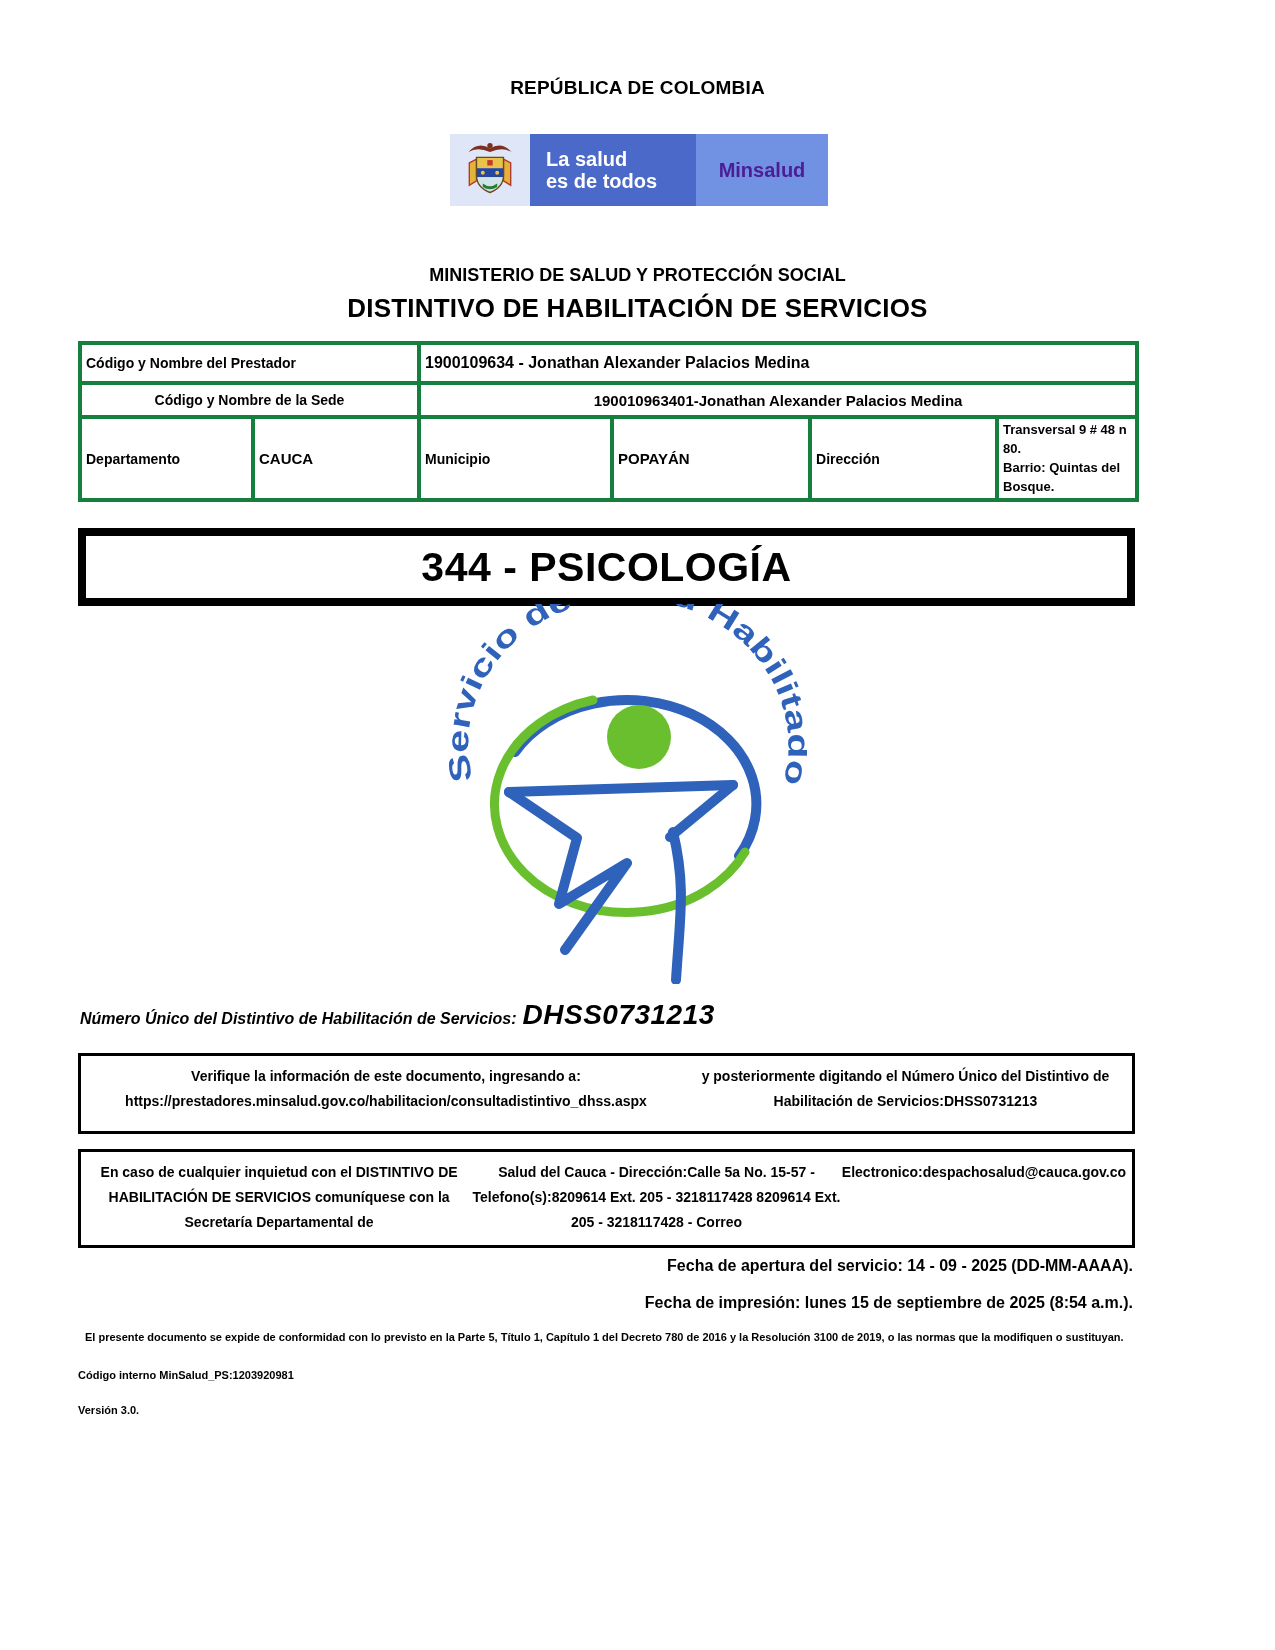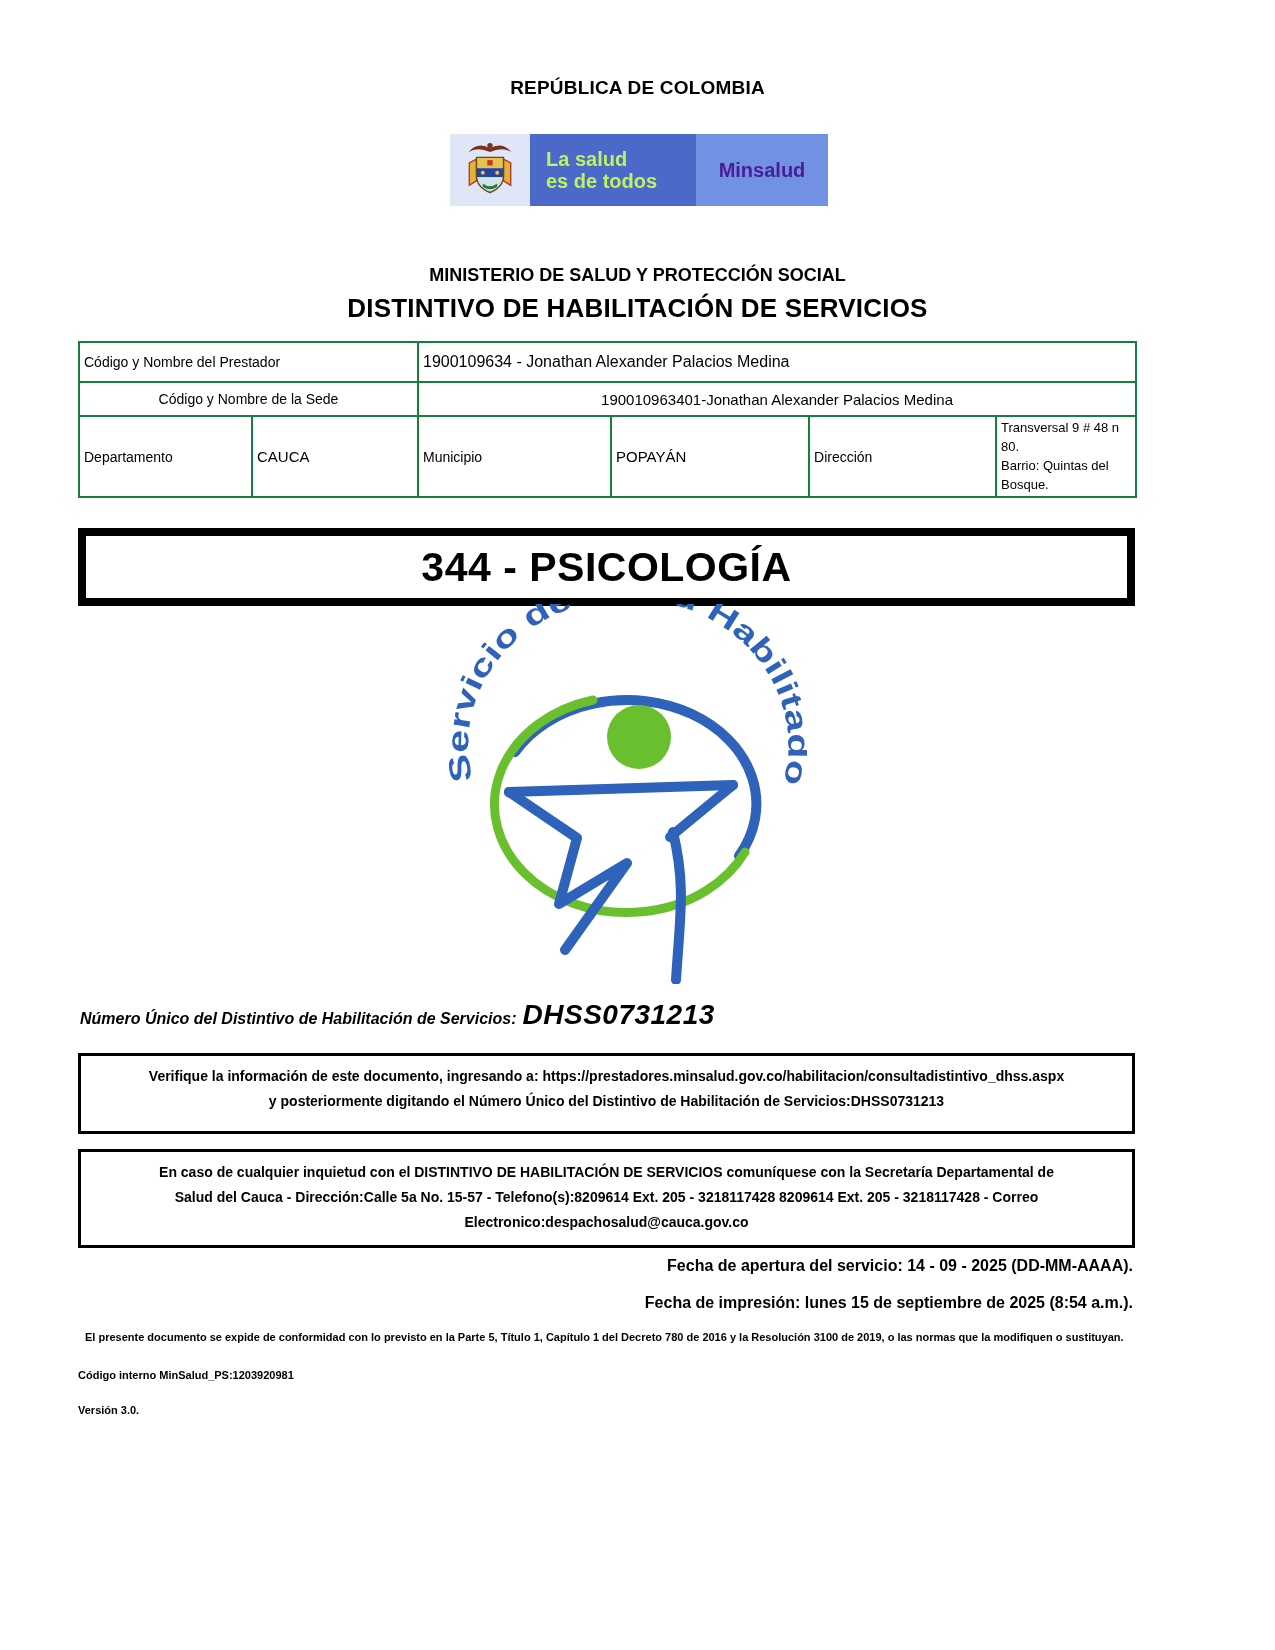--- a/index.html
+++ b/index.html
@@ -9,50 +9,50 @@
     background:#ffffff; font-family:"Liberation Sans", sans-serif; color:#000;
     overflow:hidden;
   }
   .center-text { text-align:center; }
 
   .republica { position:absolute; top:76px; left:0; width:100%; font-size:19px; font-weight:bold; letter-spacing:.2px; }
 
   
   .banner { position:absolute; left:450px; top:133px; width:378px; height:72px; display:flex; }
   .banner .arms { width:80px; height:100%; background:#dfe6f8; display:flex; align-items:center; justify-content:center; }
-  .banner .slogan { width:166px; height:100%; background:#4b69c8; color:#bef264; display:flex; flex-direction:column; justify-content:center; padding-left:16px; font-weight:bold; font-size:20px; line-height:1.12; }
+  .banner .slogan { width:166px; height:100%; background:#4b69c8; color:#ffffff; display:flex; flex-direction:column; justify-content:center; padding-left:16px; font-weight:bold; font-size:20px; line-height:1.12; }
   .banner .brand { flex:1; height:100%; background:#7191e3; color:#4c1d95; display:flex; align-items:center; justify-content:center; font-weight:bold; font-size:20px; }
 
   .ministerio { position:absolute; top:264px; left:0; width:100%; font-size:18px; font-weight:bold; }
   .doc-title  { position:absolute; top:292px; left:0; width:100%; font-size:26px; font-weight:bold; letter-spacing:.2px; }
 
   
   table.info { position:absolute; left:78px; top:340px; width:1057px; border-collapse:collapse; table-layout:fixed; }
-  table.info td { border:2px solid #15803d; font-weight:normal; padding:2px 4px; vertical-align:middle; overflow:hidden; }
+  table.info td { border:4px solid #15803d; font-weight:bold; padding:2px 4px; vertical-align:middle; overflow:hidden; }
   td.lab { font-size:14px; }
   td.val { font-size:16px; }
   td.val-sm { font-size:15px; }
   td.addr { font-size:13px; line-height:1.45; }
   tr.r1 { height:40px; } tr.r2 { height:34px;text-align:center; } tr.r3 { height:50px; } tr.r4 { height:34px; }
 
   
   .service-box { position:absolute; left:78px; top:527px; width:1057px; height:78px;
     border:8px solid #000; display:flex; align-items:center; justify-content:center; }
   .service-box span { font-size:41px; font-weight:bold; letter-spacing:.5px; }
 
   
   .hab-logo { position:absolute; left:443px; top:603px; width:364px; height:380px; }
 
   
   .numero { position:absolute; left:80px; top:998px; width:1100px; display:flex; align-items:baseline; }
   .numero .lbl { font-size:16px; font-weight:bold; font-style:italic; }
   .numero .val { font-size:28px; font-weight:bold; font-style:italic; margin-left:6px; letter-spacing:.5px; }
 
   .outline-box { position:absolute; left:78px; width:1057px; border:3px solid #000;
-    display:flex; flex-direction:column; justify-content:flex-start; font-weight:bold; font-size:14px;
+    display:flex; flex-direction:row; justify-content:flex-start; font-weight:bold; font-size:14px;
     text-align:center; line-height:1.8; padding:8px 6px; }
   .verify-box { top:1052px; height:81px; }
   .contact-box { top:1148px; height:99px; }
 
   .fecha { position:absolute; right:142px; width:1000px; text-align:right; font-weight:bold; font-size:16px; }
   .fecha-apertura { top:1256px; }
   .fecha-impresion { top:1293px; }
 
   .legal { position:absolute; left:85px; top:1330px; width:1100px; font-size:11px; font-weight:bold; }
   .codigo-interno { position:absolute; left:78px; top:1368px; font-size:11px; font-weight:bold; }

